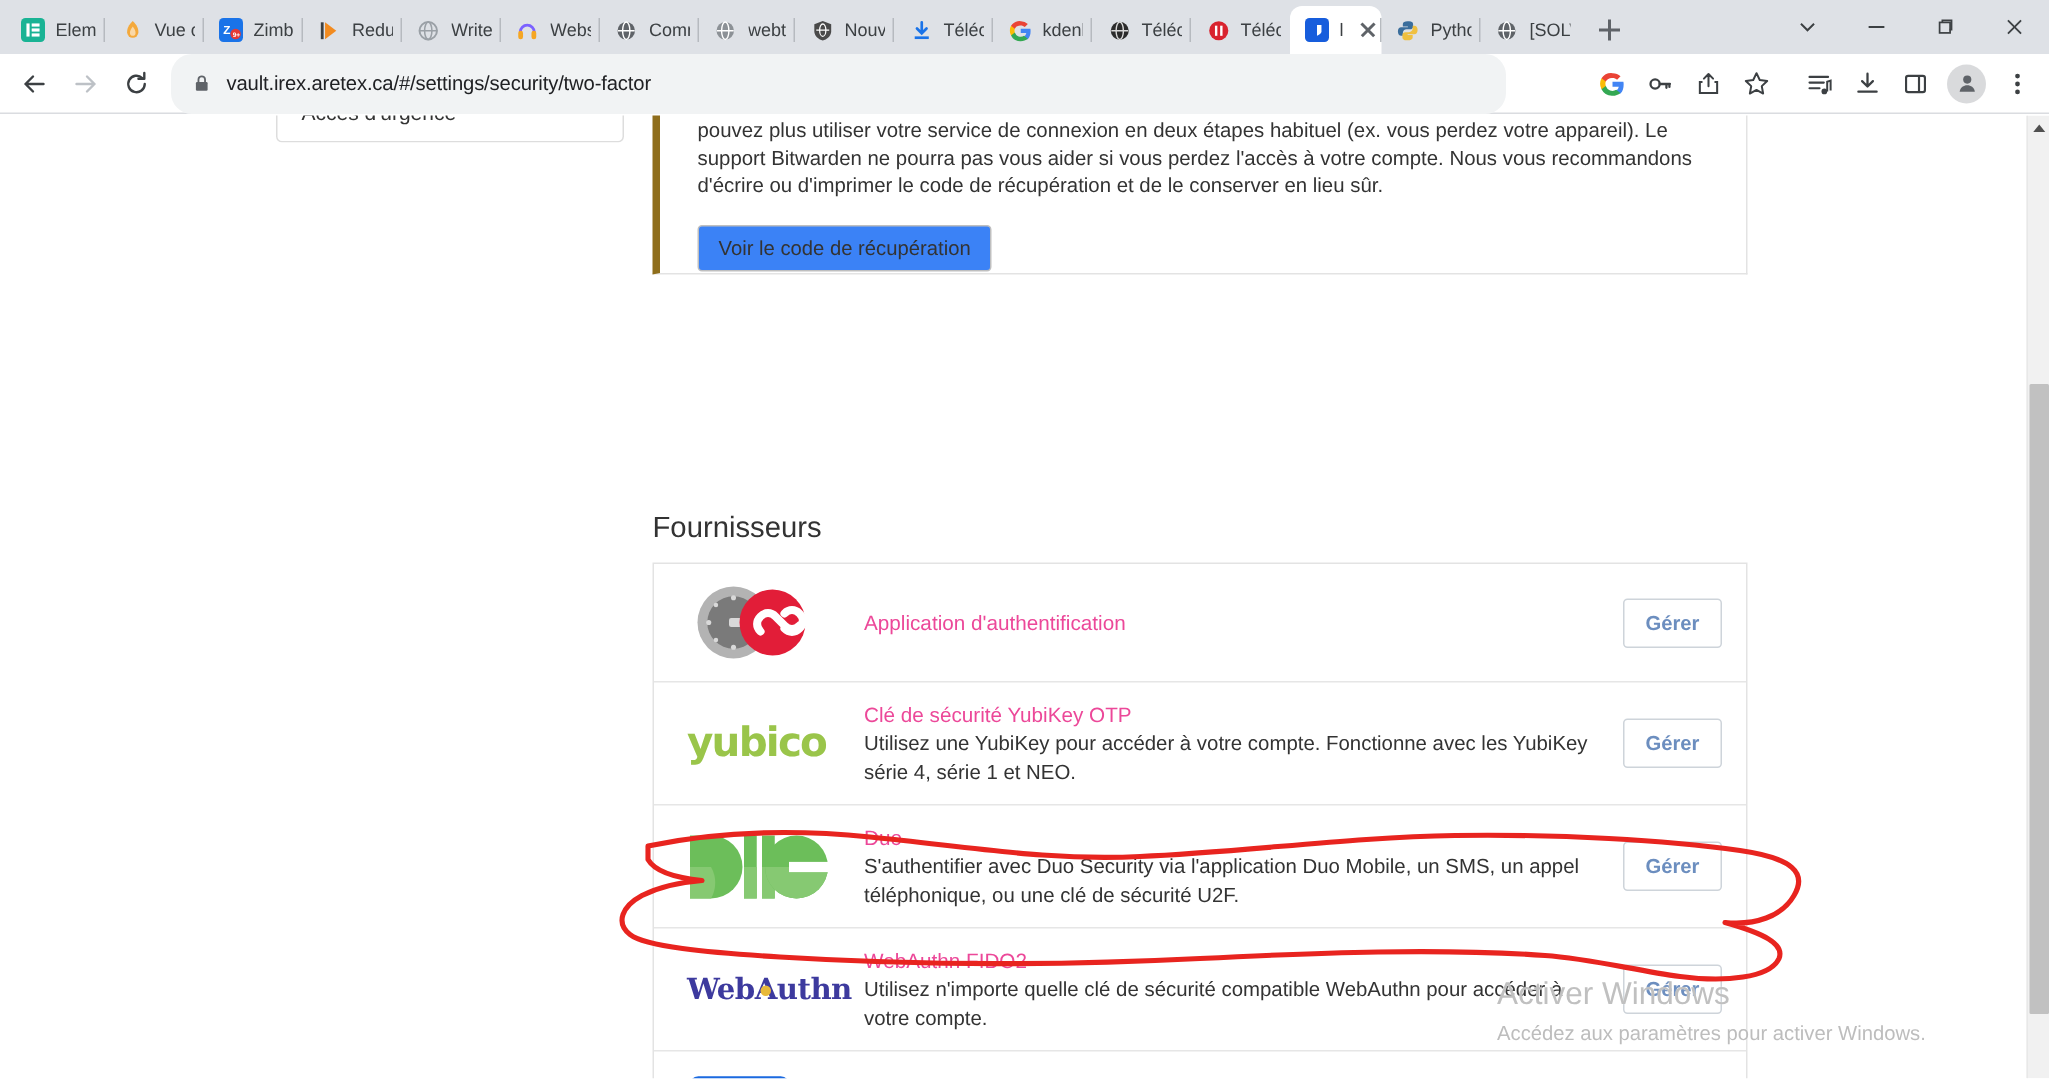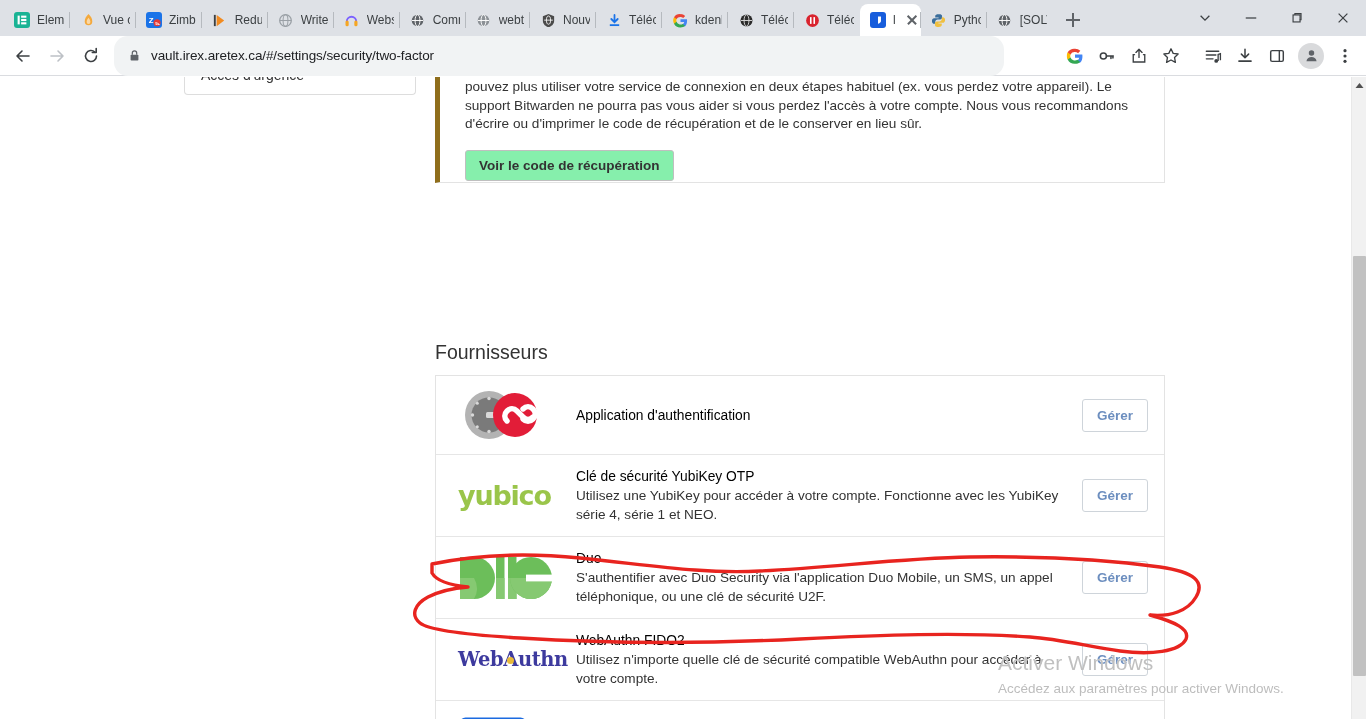--- a/index.html
+++ b/index.html
@@ -133,42 +133,42 @@
     border: 1px solid #e3e3e3; border-left: 5px solid #8f6e1c;
     background: #ffffff; padding: 0 0 22px 0;
     margin-top: 0; position: relative; top: -34px; height: 140px;
   }
   #callout .ctext {
     font-size: 13.6px; color: #333333; line-height: 18.5px;
     padding: 34px 24px 0 25px;
   }
   #callout .cbtn {
     margin: 16px 0 0 25px; display: inline-block;
-    border: 1px solid #bfbfbf; border-radius: 3px; background: #86efac;
-    padding: 7px 13px; font-size: 13.5px; color: #333; font-weight: bold;
+    border: 1px solid #bfbfbf; border-radius: 3px; background: #3b82f6;
+    padding: 7px 13px; font-size: 13.5px; color: #333; font-weight: normal;
   }
 
   #provtitle {
     font-size: 19.5px; color: #333333; font-weight: normal;
     margin-top: 124px; margin-bottom: 11px;
   }
 
   #provlist { border: 1px solid #e3e3e3; background: #fff; }
   .prow {
     display: flex; align-items: center;
     border-bottom: 1px solid #e6e6e6;
     padding: 12px 16px 12px 22px; min-height: 76px;
   }
   .prow:last-child { border-bottom: none; }
   .plogo {
     width: 118px; flex: 0 0 118px; display: flex;
     align-items: center; 
   }
   .pinfo { flex: 1; padding-right: 18px; }
-  .pname { font-size: 13.8px; color: #000000; line-height: 19px; }
+  .pname { font-size: 13.8px; color: #ec4899; line-height: 19px; }
   .pdesc { font-size: 13.6px; color: #333333; line-height: 19px; }
   .pbtn {
     flex: 0 0 auto; border: 1px solid #ced4da; border-radius: 3px;
     background: #ffffff; padding: 8px 14px;
     font-size: 13.5px; color: #6c8ebf; font-weight: bold; white-space: nowrap;
   }
 
   
   #watermark {
     position: absolute; left: 998px; top: 572px; width: 340px;

